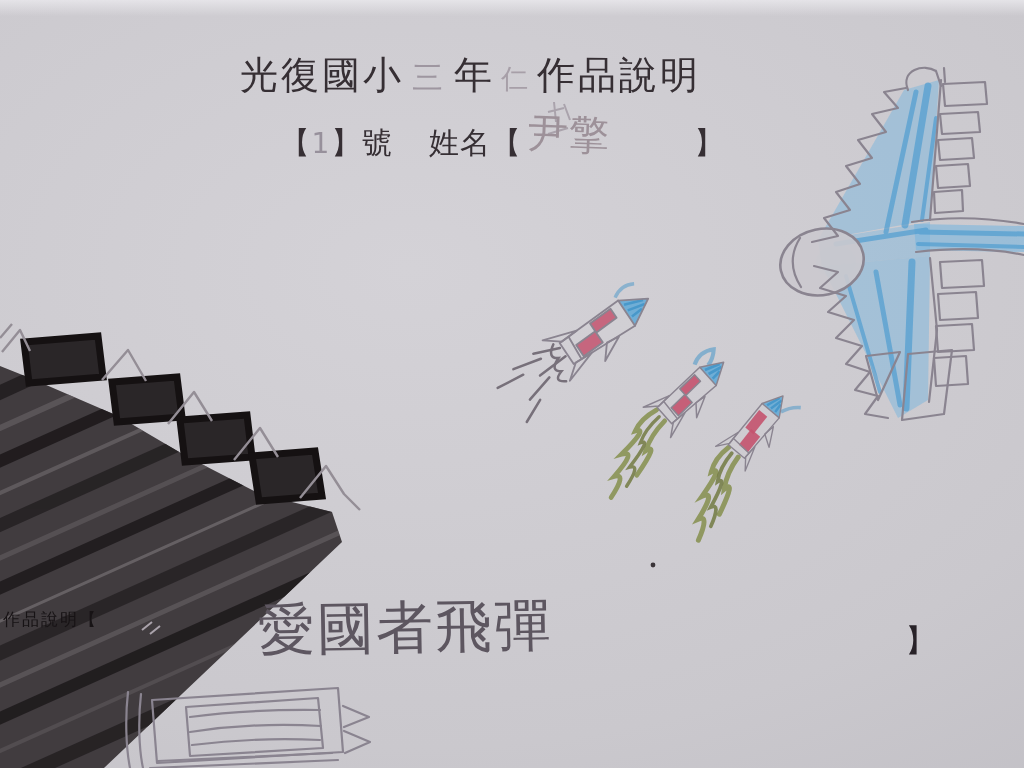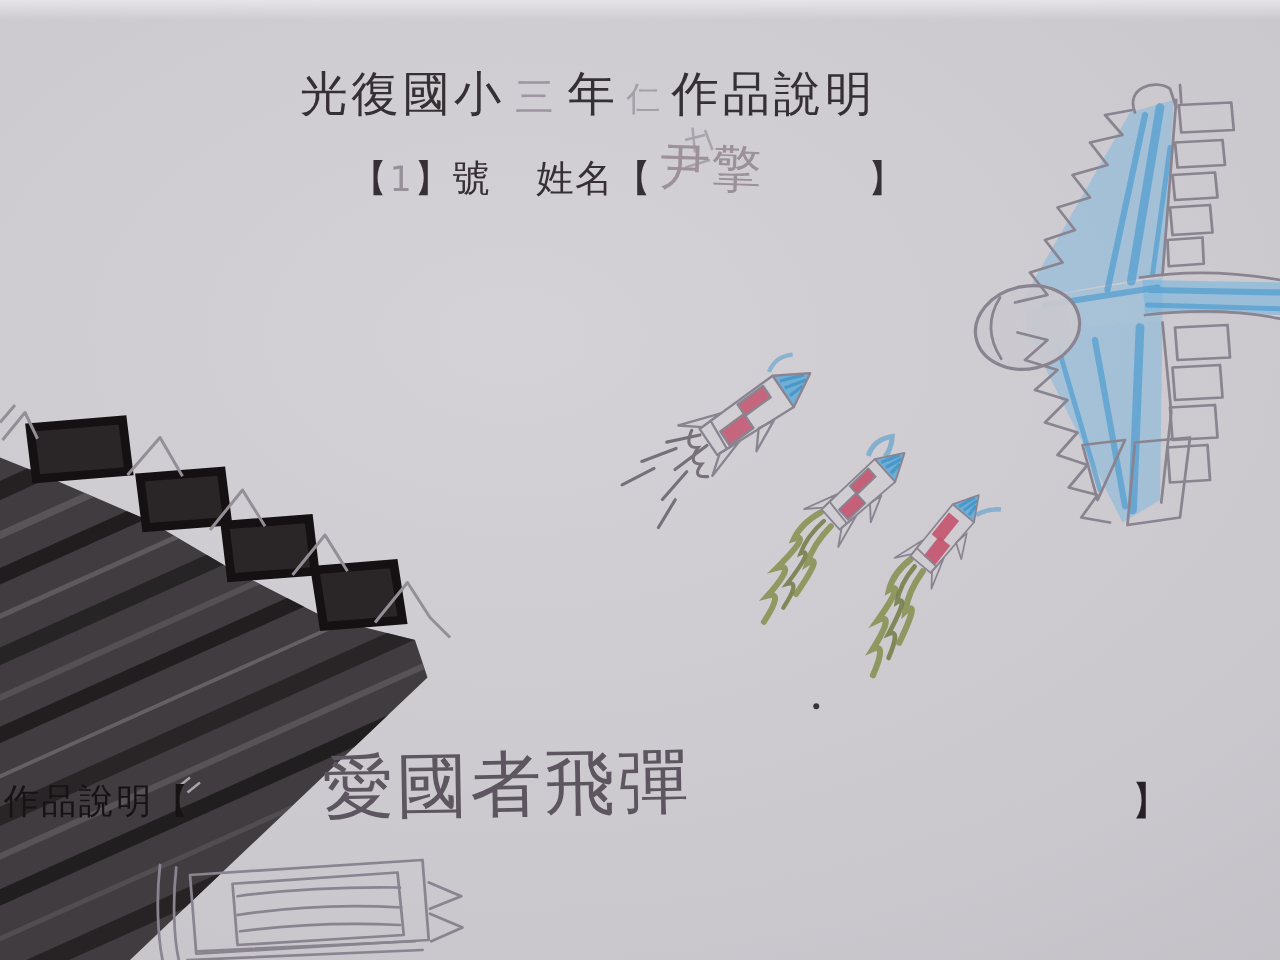--- a/index.html
+++ b/index.html
@@ -15,21 +15,21 @@
   .title-line{left:240px;top:50px;font-size:38px;letter-spacing:3px;white-space:nowrap;}
   .hand{font-family:"DejaVu Sans",sans-serif;color:#9e96a0;}
   .title-line .hand-grade{font-size:31px;margin:0 8px;}
   .title-line .hand-class{font-size:27px;margin:0 6px;color:#a79fa8;}
   .info-line{left:280px;top:112px;font-size:30px;letter-spacing:1px;white-space:nowrap;color:#362f34;}
   .info-line .hand-num{font-size:28px;color:#97909b;display:inline-block;width:20px;text-align:center;}
   .info-line .num-label{margin-right:36px;}
   .info-line .hand-name{font-size:40px;color:#9d9199;display:inline-block;transform:rotate(2deg);position:relative;top:-5px;margin:0 6px;}
   .info-line .name-close{margin-left:78px;}
   .caption{left:258px;top:590px;font-size:57px;color:#5d5660;font-family:"DejaVu Sans",sans-serif;letter-spacing:2px;transform:rotate(-1deg);font-weight:400;}
-  .desc-label{left:3px;top:622px;font-size:28px;letter-spacing:2px;color:#171315;}
+  .desc-label{left:3px;top:608px;font-size:17px;letter-spacing:2px;color:#171315;}
   .close-bracket{left:905px;top:620px;font-size:31px;color:#282228;}
   svg{position:absolute;left:0;top:0;}
   .pencil{stroke:#8a8490;stroke-width:2.2;fill:none;stroke-linecap:round;stroke-linejoin:round;}
 </style>
 </head>
 <body>
 
 <div class="photo">
 
   <svg width="1024" height="768" viewBox="0 0 1024 768">

